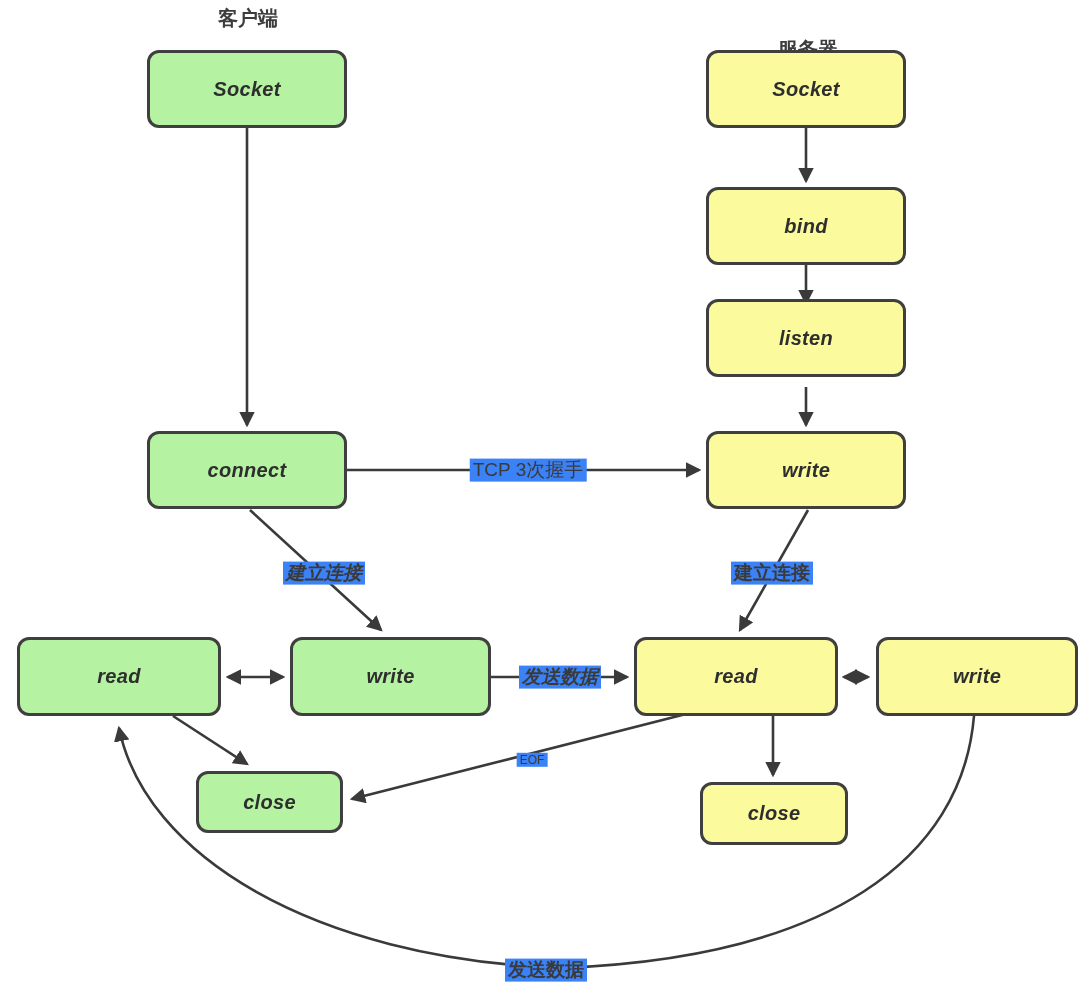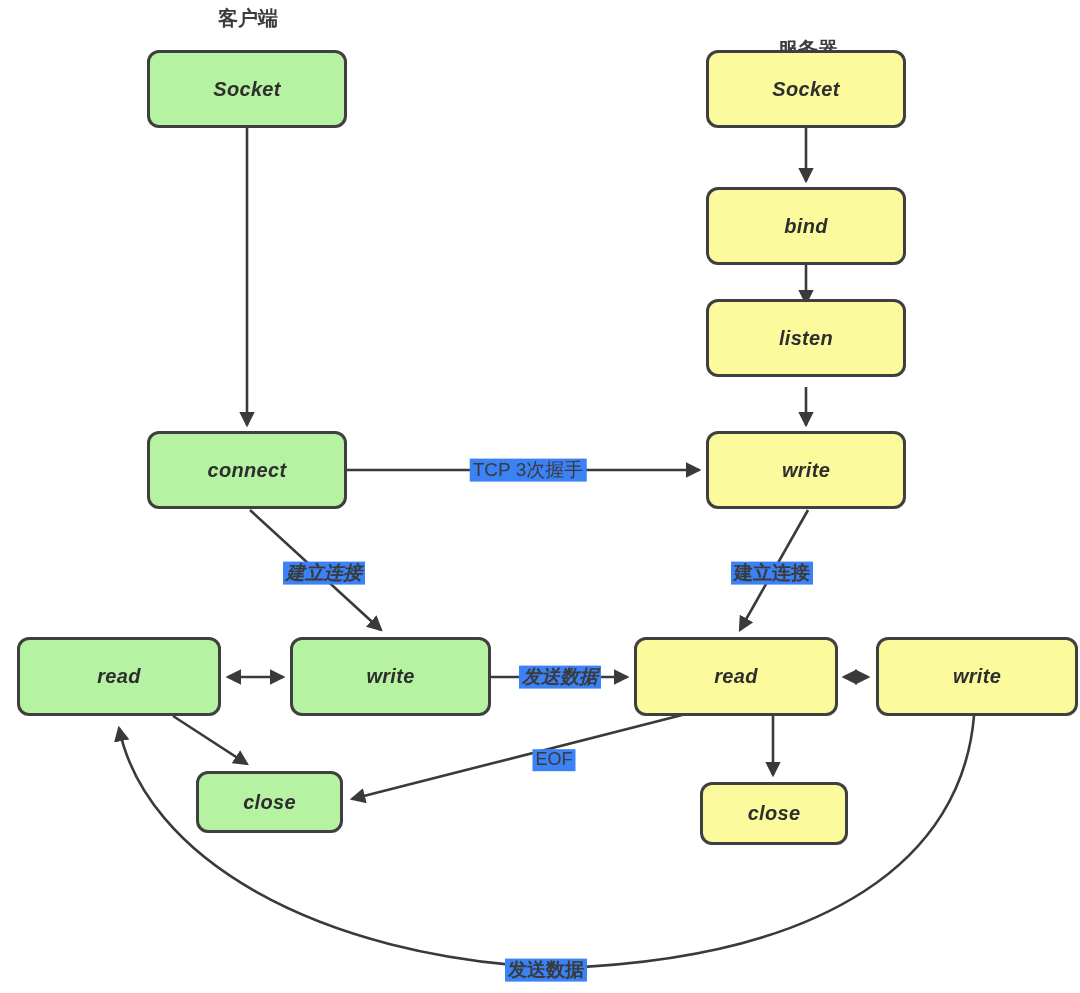--- a/index.html
+++ b/index.html
@@ -47,21 +47,21 @@
 
   .edge-label{
     position:absolute;transform:translate(-50%,-50%);
     background:#3b82f6;padding:0 3px;white-space:nowrap;
     font-size:19px;color:#3a3a3a;line-height:1.2;
   }
   .l-handshake{left:528px;top:470px;font-weight:500;}
   .l-est-left {left:324px;top:573px;font-weight:bold;font-style:italic;}
   .l-est-right{left:772px;top:573px;font-weight:bold;}
   .l-send-mid {left:560px;top:677px;font-weight:bold;font-style:italic;}
-  .l-eof      {left:554px;top:760px;font-size:18px;}
+  .l-eof      {left:532px;top:760px;font-size:12px;}
   .l-send-bot {left:546px;top:970px;font-weight:bold;}
 </style>
 </head>
 <body>
 
 <div class="canvas">
 
   <svg class="edges" viewBox="0 0 1080 993" xmlns="http://www.w3.org/2000/svg">
     <defs>
       <marker id="ah" viewBox="0 0 10 10" refX="8.5" refY="5" markerWidth="6" markerHeight="6" orient="auto-start-reverse">

